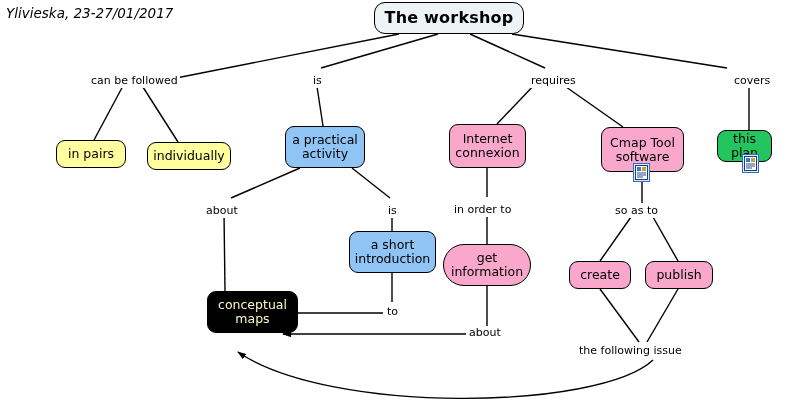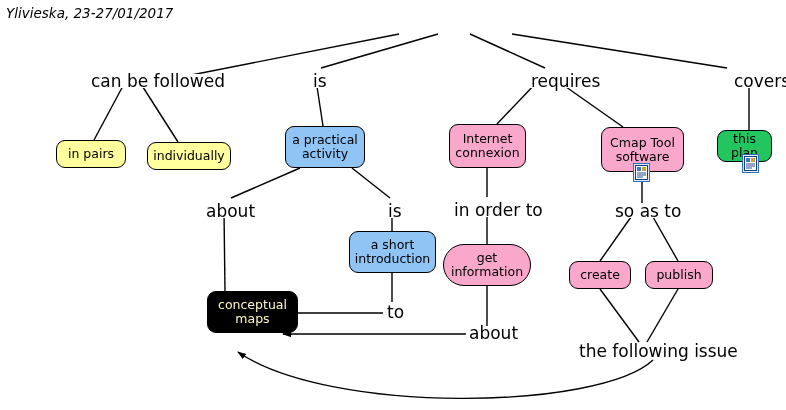--- a/index.html
+++ b/index.html
@@ -44,21 +44,21 @@
     font-size: 16px;
     letter-spacing: 0.2px;
   }
   .node.dark {
     color: #fef9c3;
     border-color: #000000;
     margin-left: 24px;
   }
   .linklabel {
     position: absolute;
-    font-size: 17px;
+    font-size: 11px;
     line-height: 14px;
     color: #000000;
     background: #ffffff;
     white-space: nowrap;
     padding: 0 2px;
     z-index: 6;
   }
   .header-date {
     position: absolute;
     left: 6px;
@@ -124,20 +124,23 @@
       <path d="M 487,286 L 487,334"></path>
       <path marker-end="url(#arrowhead)" d="M 466,334 L 283,334"></path>
 
       <path d="M 600,289 L 639,342"></path>
       <path d="M 678,289 L 647,342"></path>
 
       <path marker-end="url(#arrowhead)" d="M 653,360 C 600,410 330,415 238,352"></path>
     </g>
   </svg>
 
+  <div class="node title-node" style="left:374px; top:2px; width:150px; height:32px; background:#eef3f6;">
+    <span>The workshop</span>
+  </div>
 
   <div class="node" style="left:56px; top:140px; width:70px; height:28px; background:#ffff9e;">
     <span>in pairs</span>
   </div>
 
   <div class="node" style="left:285px; top:126px; width:80px; height:42px; background:#8fc4f5;">
     <span>a practical activity</span>
   </div>
 
   <div class="node" style="left:147px; top:142px; width:84px; height:28px; background:#ffff9e;">

